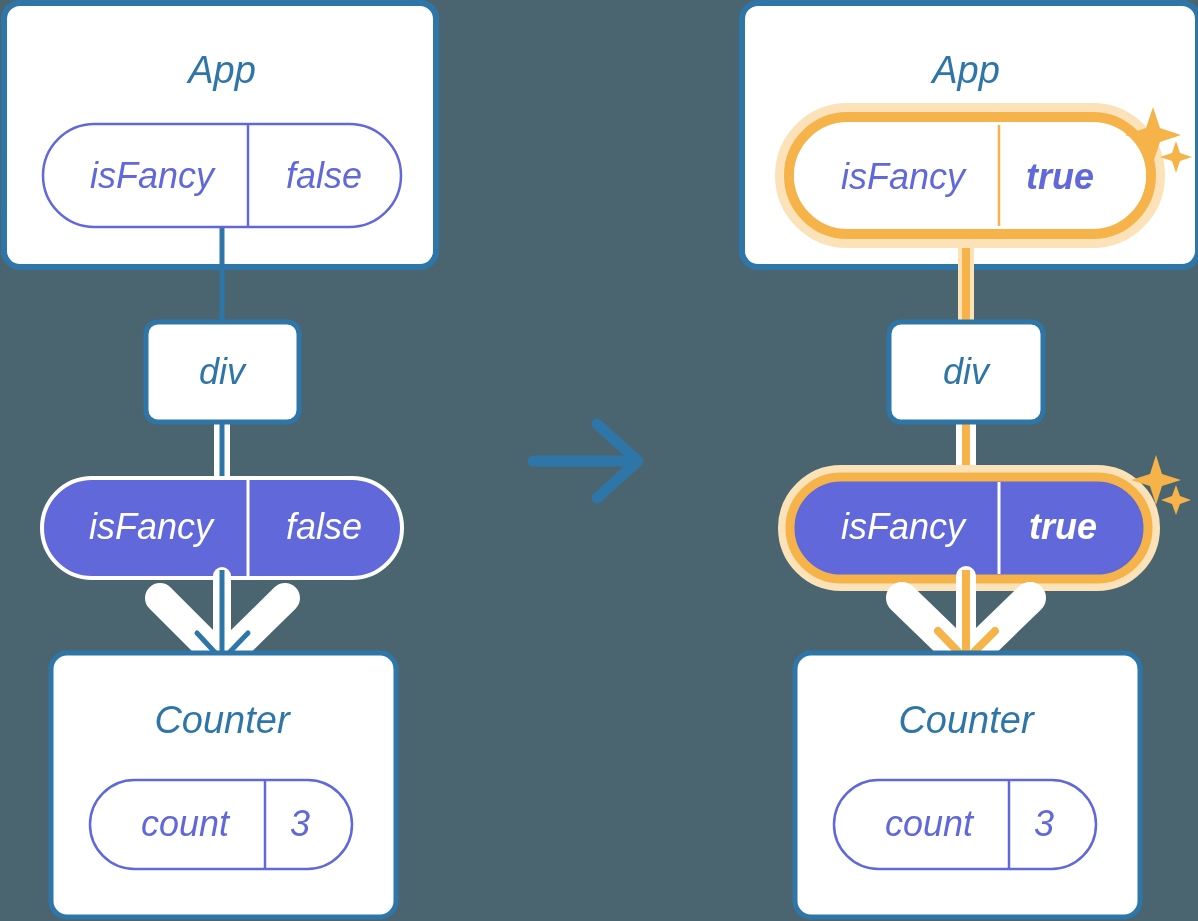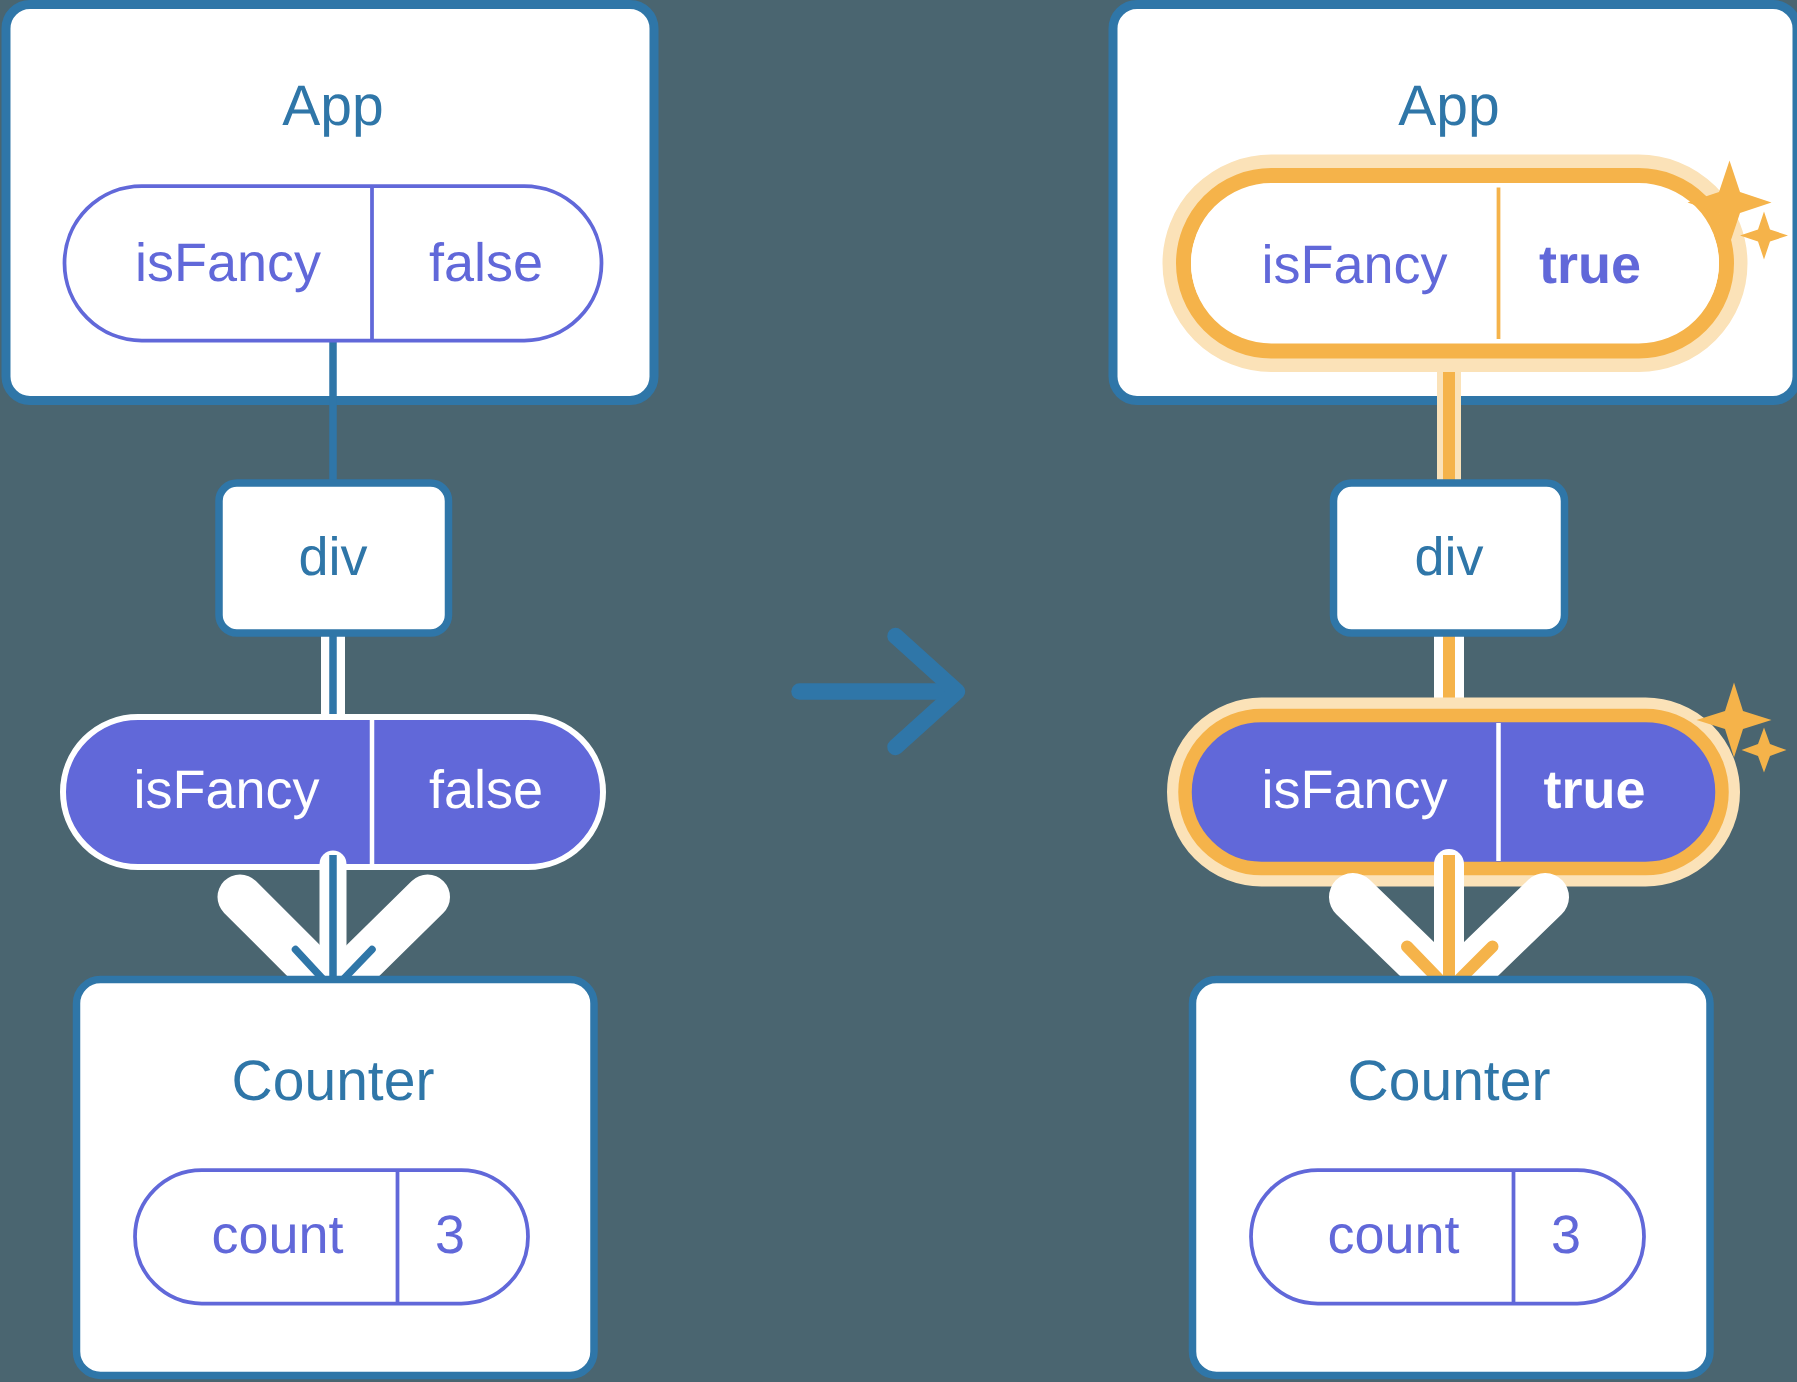--- a/index.html
+++ b/index.html
@@ -11,20 +11,21 @@
     width: 1198px;
     height: 921px;
     font-family: "Liberation Sans", sans-serif;
     overflow: hidden;
   }
   #stage {
     position: relative;
     width: 1198px;
     height: 921px;
     background: #4a6570;
+    font-style: italic;
   }
   svg.diagram {
     position: absolute;
     top: 0;
     left: 0;
     width: 1198px;
     height: 921px;
     display: block;
   }
   text {

